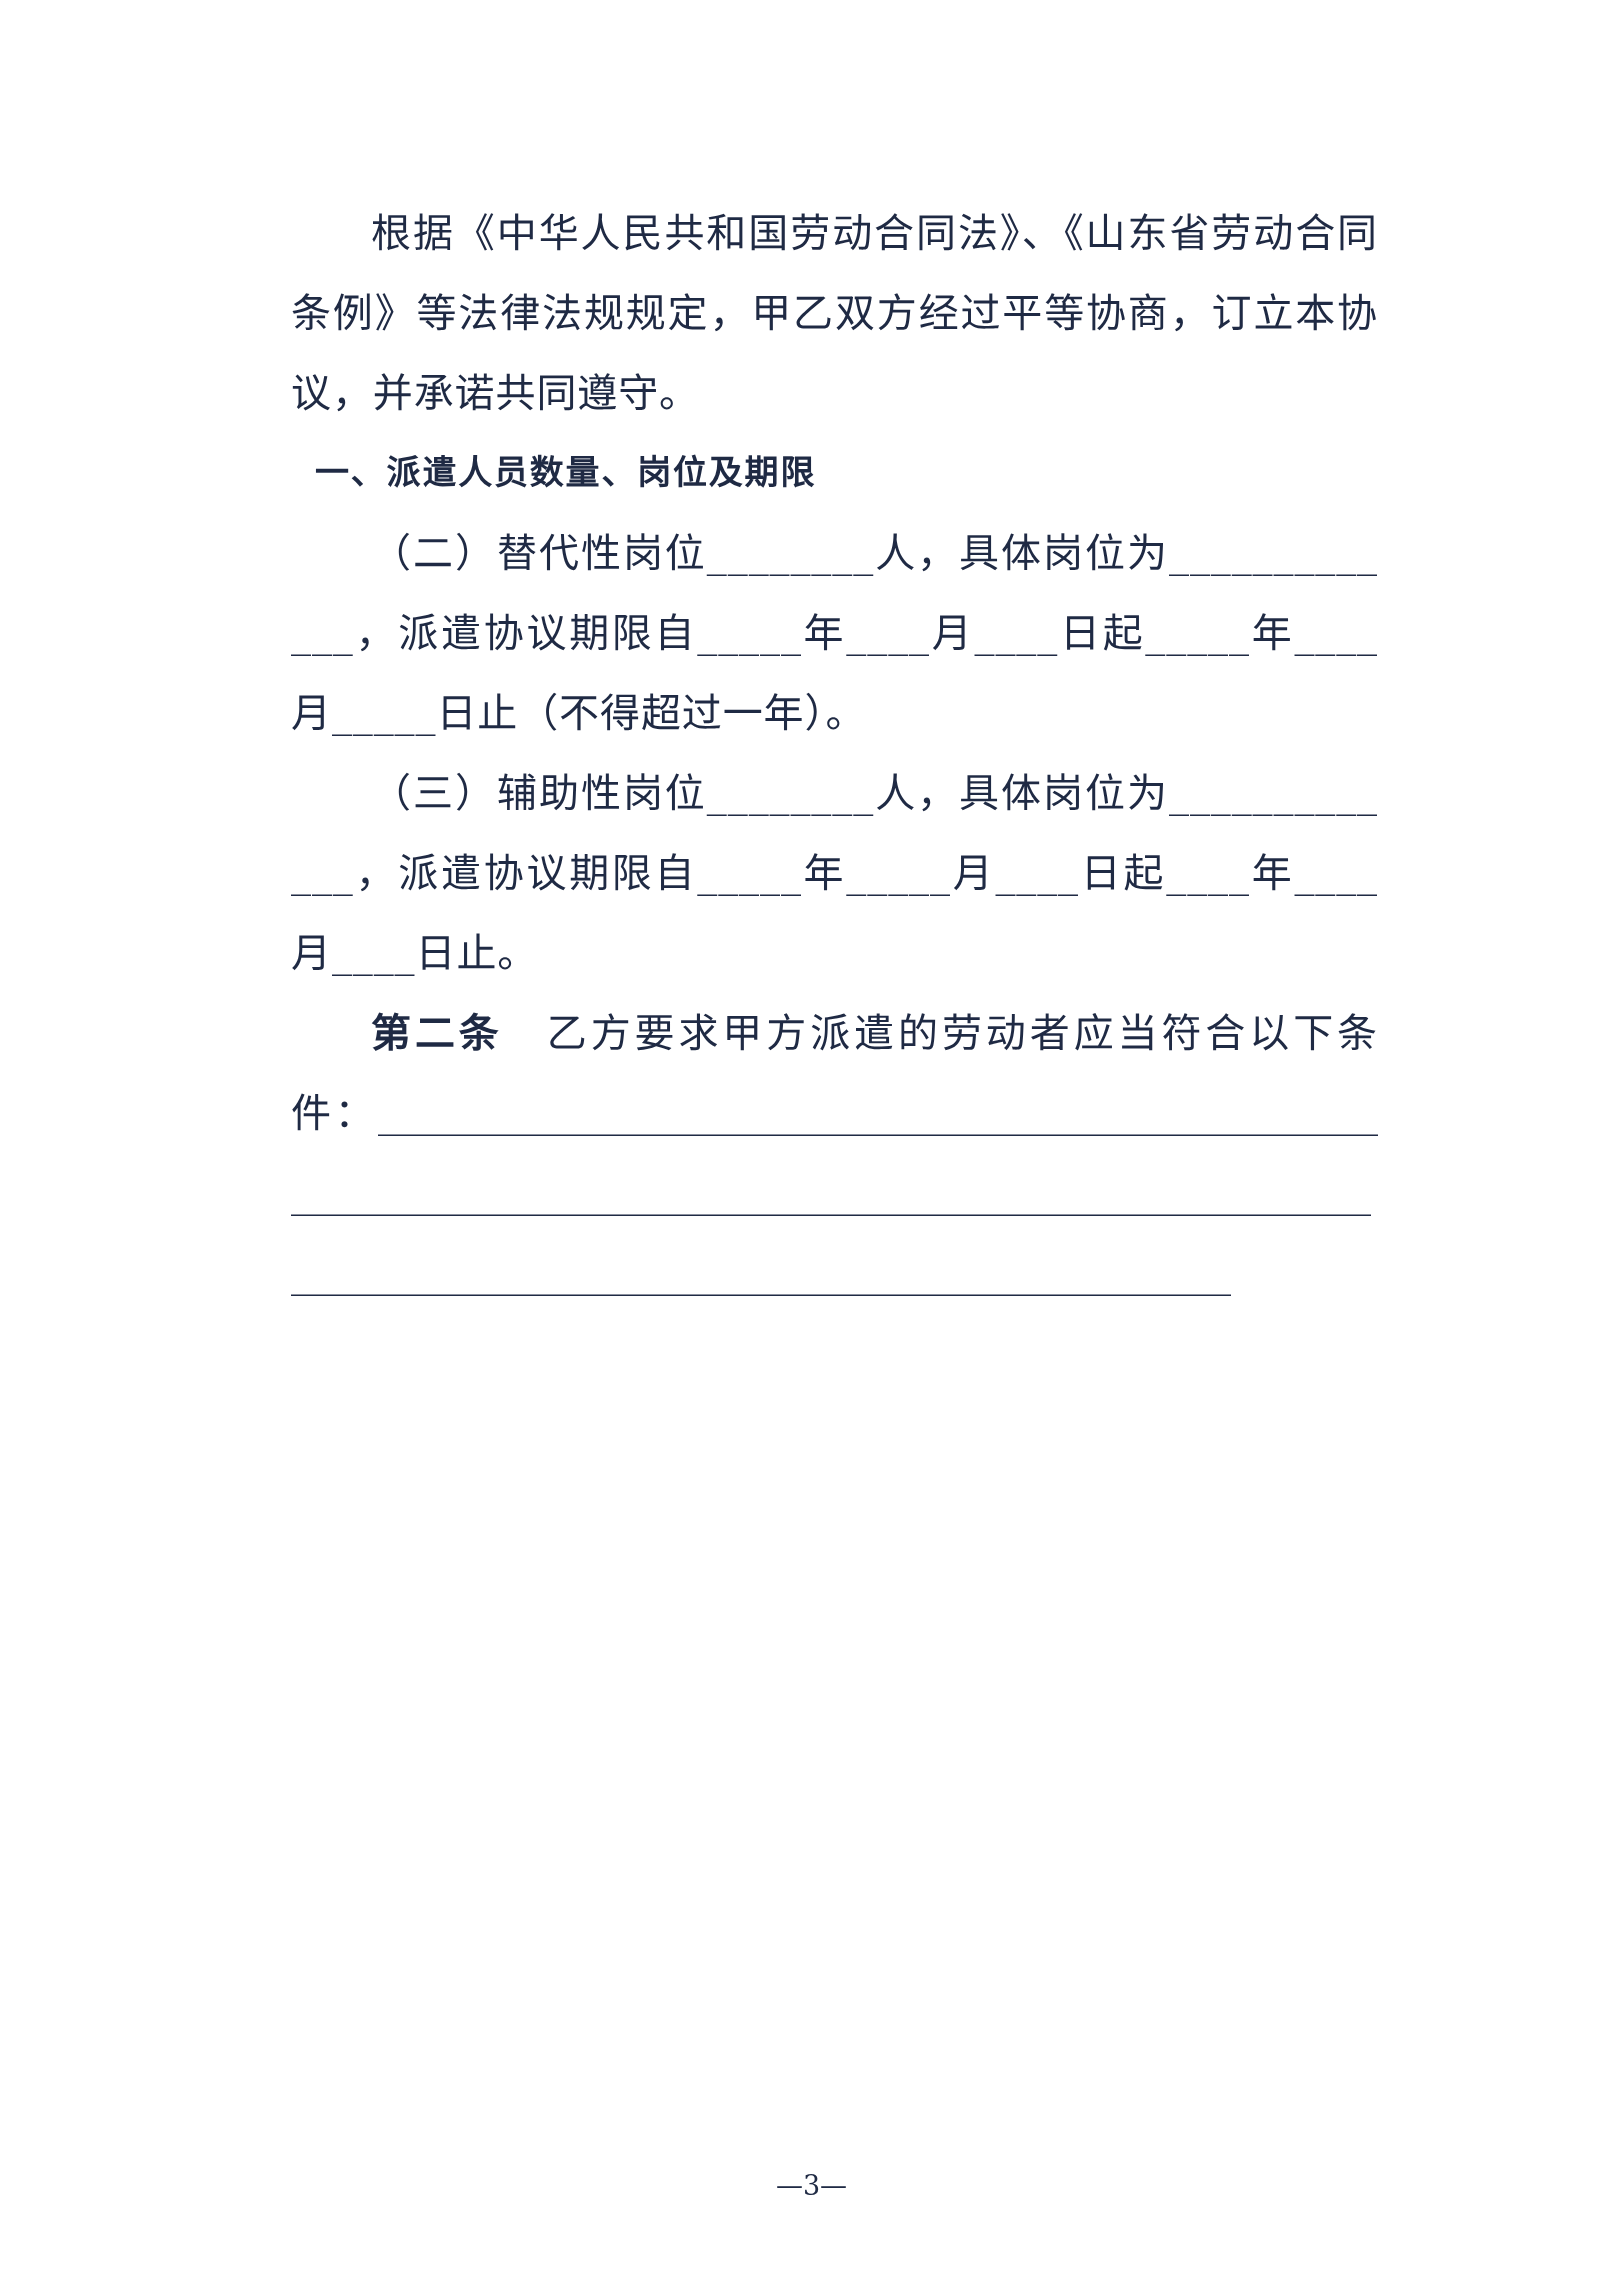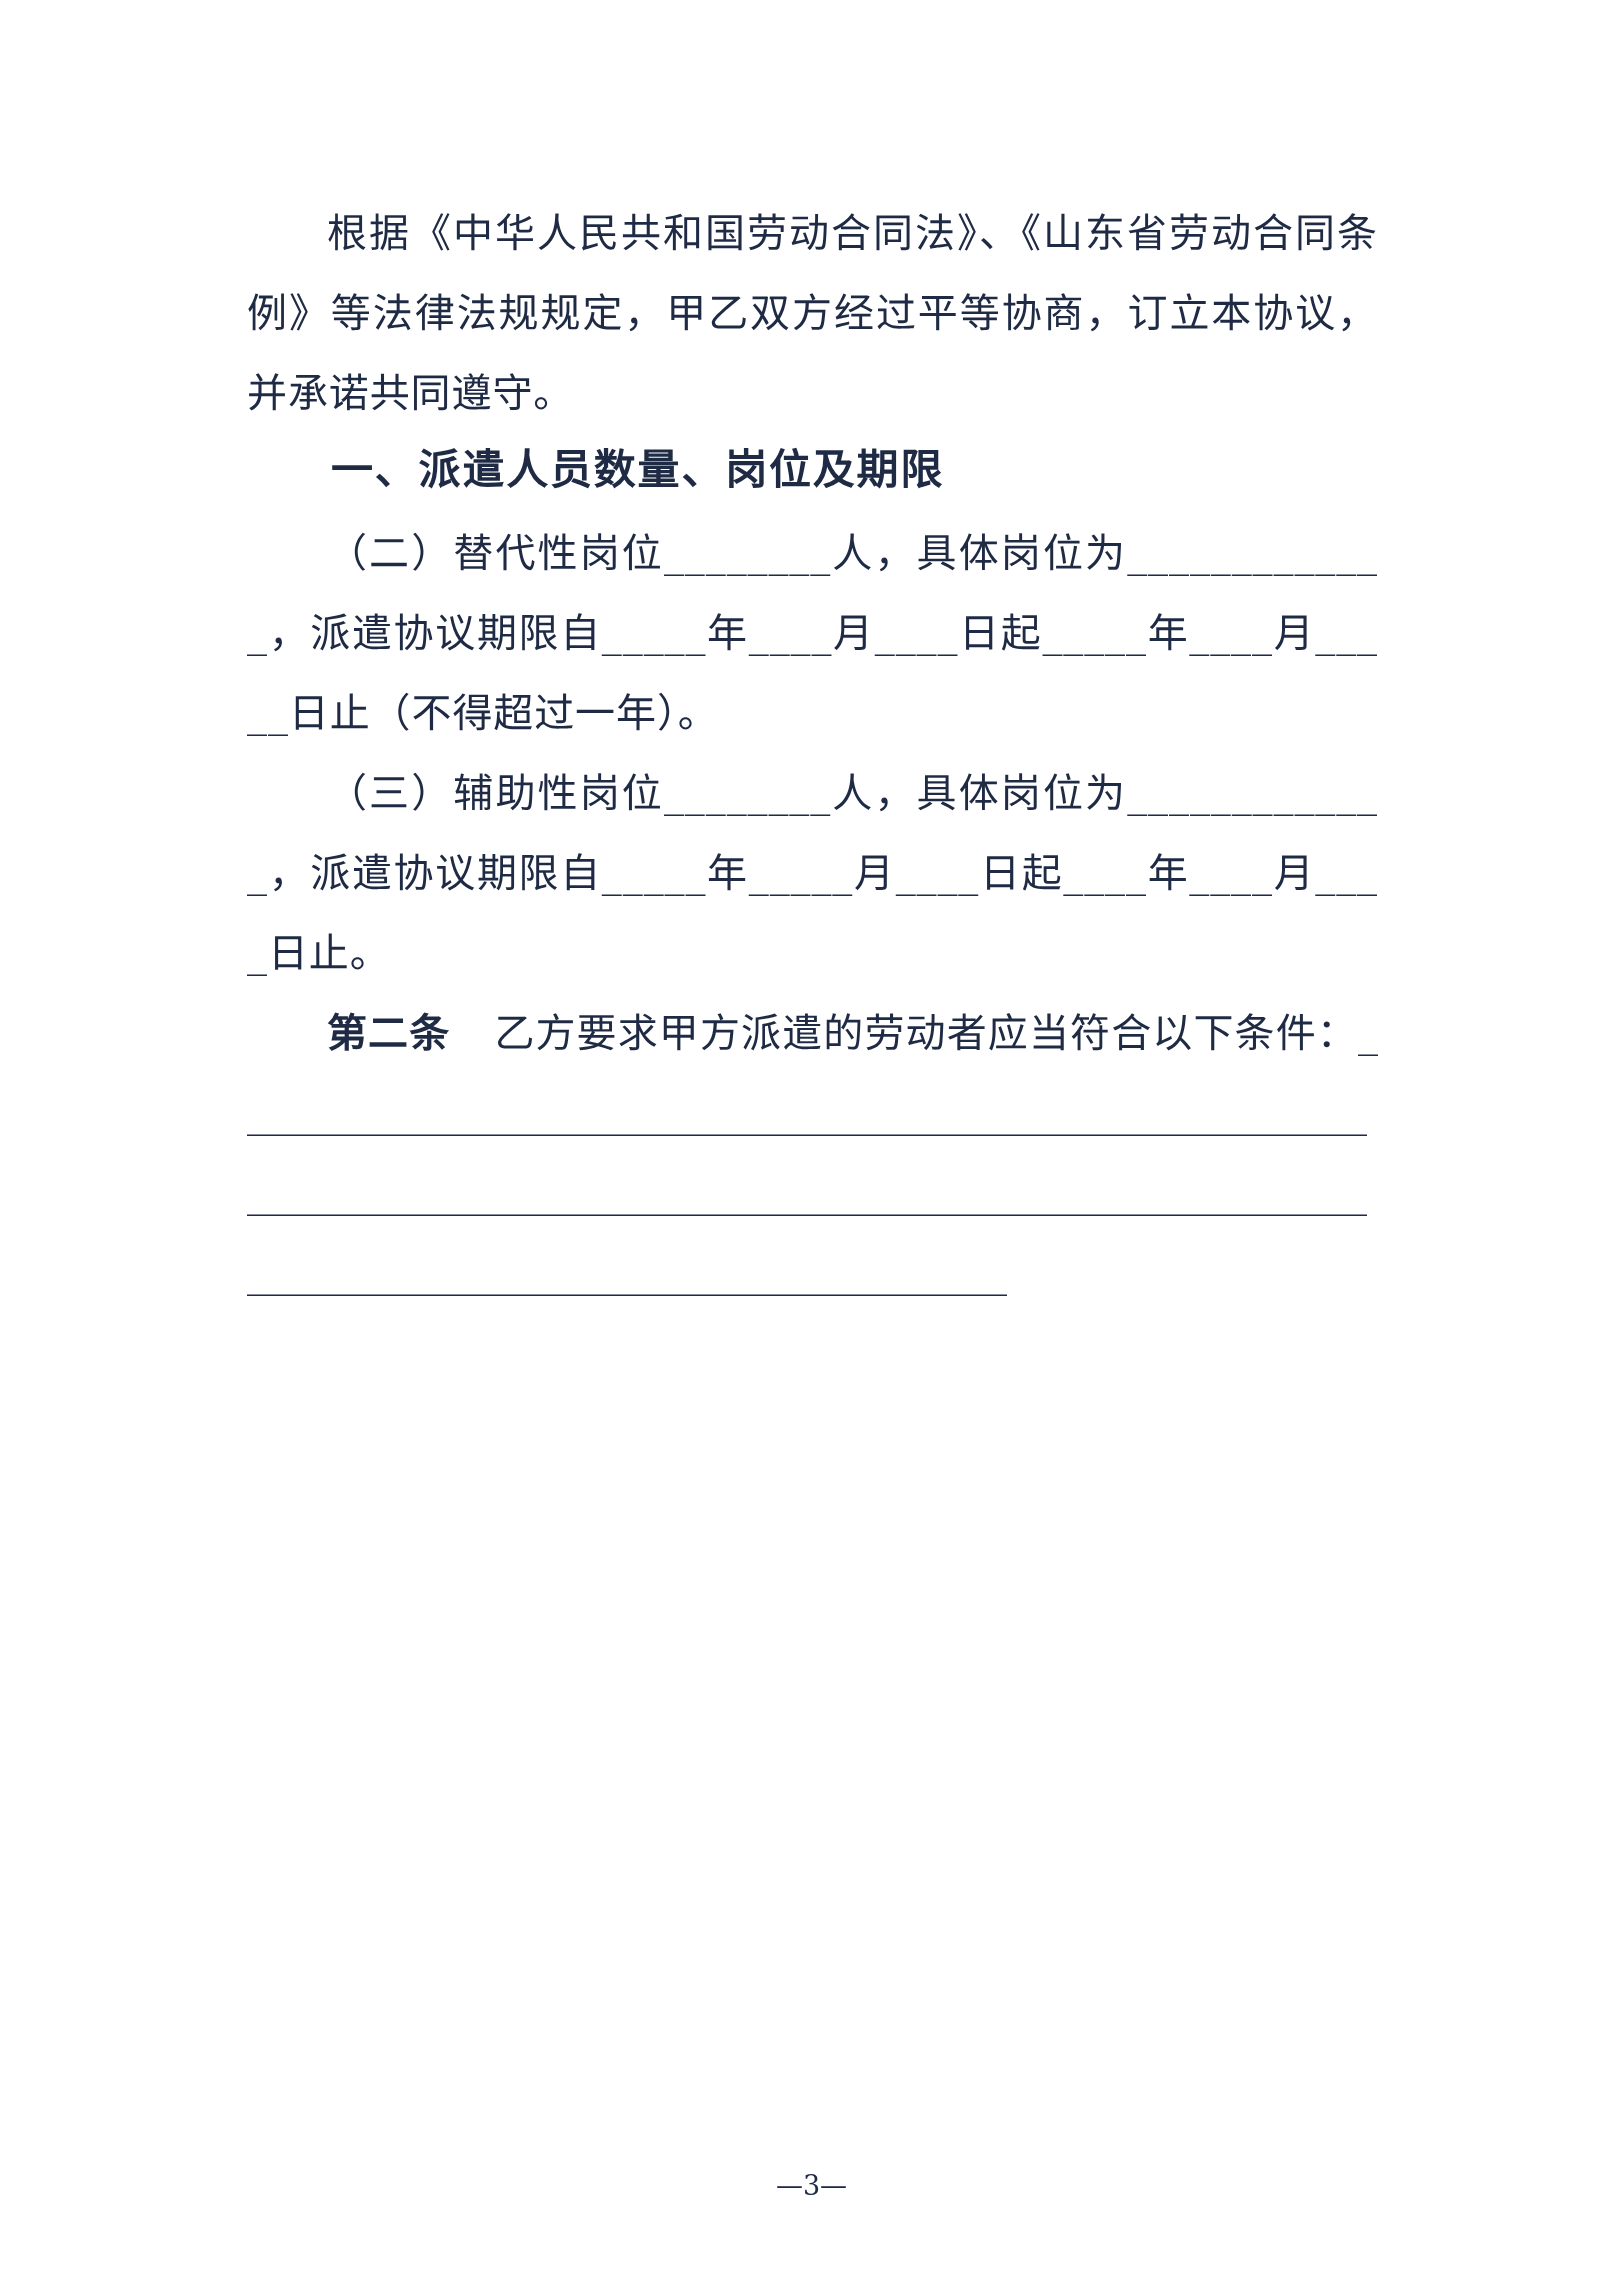--- a/index.html
+++ b/index.html
@@ -23,26 +23,27 @@
     left:247px;
     right:245px;
   }
   .para{
     font-size:40px;
     line-height:80px;
     text-align:justify;
     text-justify:inter-ideograph;
     word-break:break-all;
     letter-spacing:0.9px;
+    margin-left:44px;
   }
   .indent{ text-indent:2em; }
   .heading{
-    font-family:Liberation Mono, monospace;
+    font-family:Liberation Serif, serif;
     font-weight:bold;
-    font-size:42px;
+    font-size:34px;
     line-height:80px;
     text-indent:2em;
     letter-spacing:1.8px;
   }
   .clause-label{
     font-weight:bold;
     margin-right:1.1em;
   }
   .blank-run{
     letter-spacing:0;

